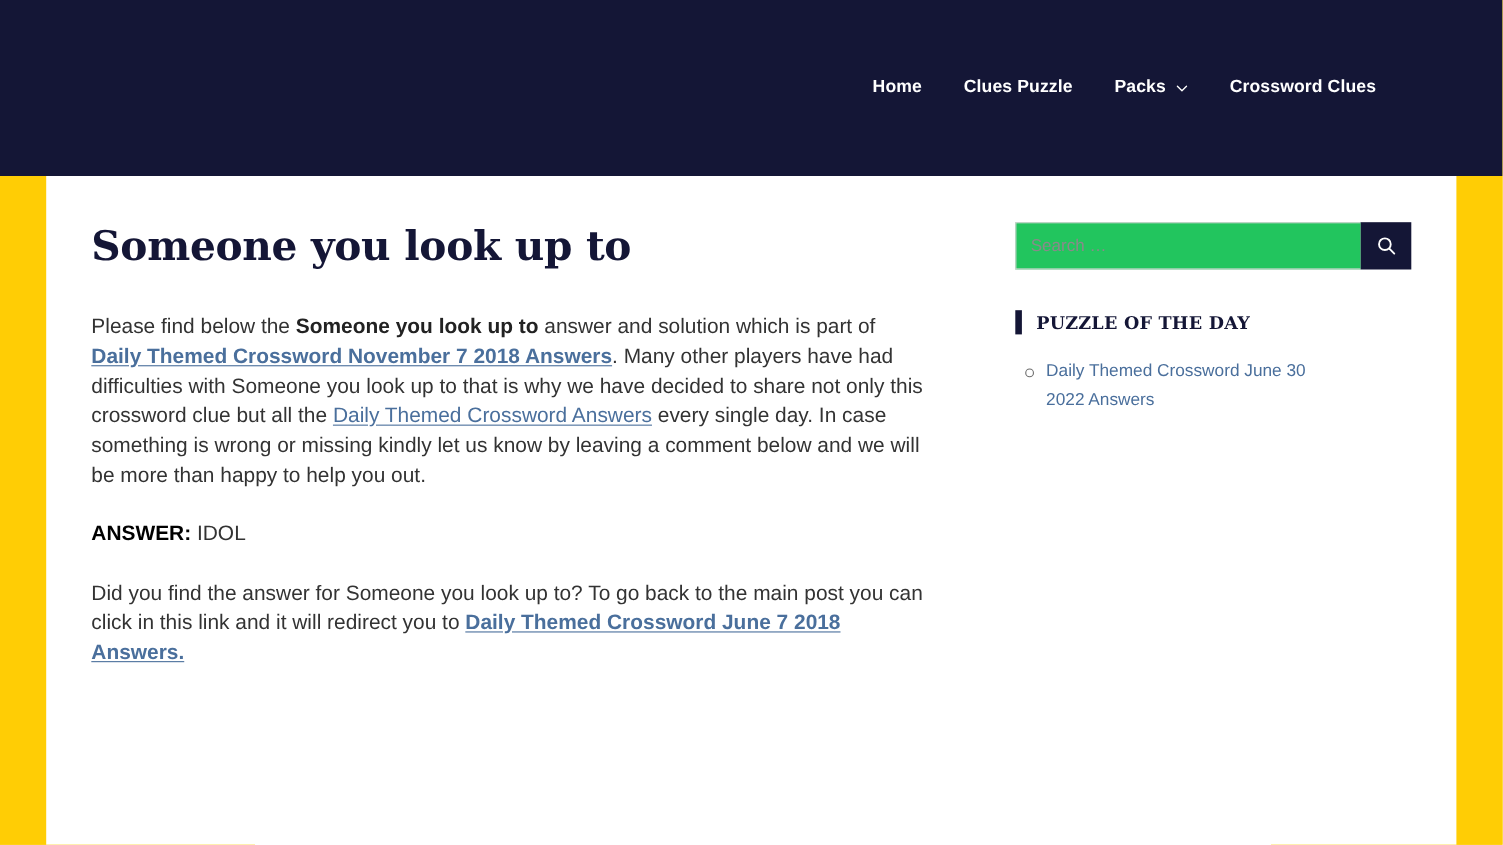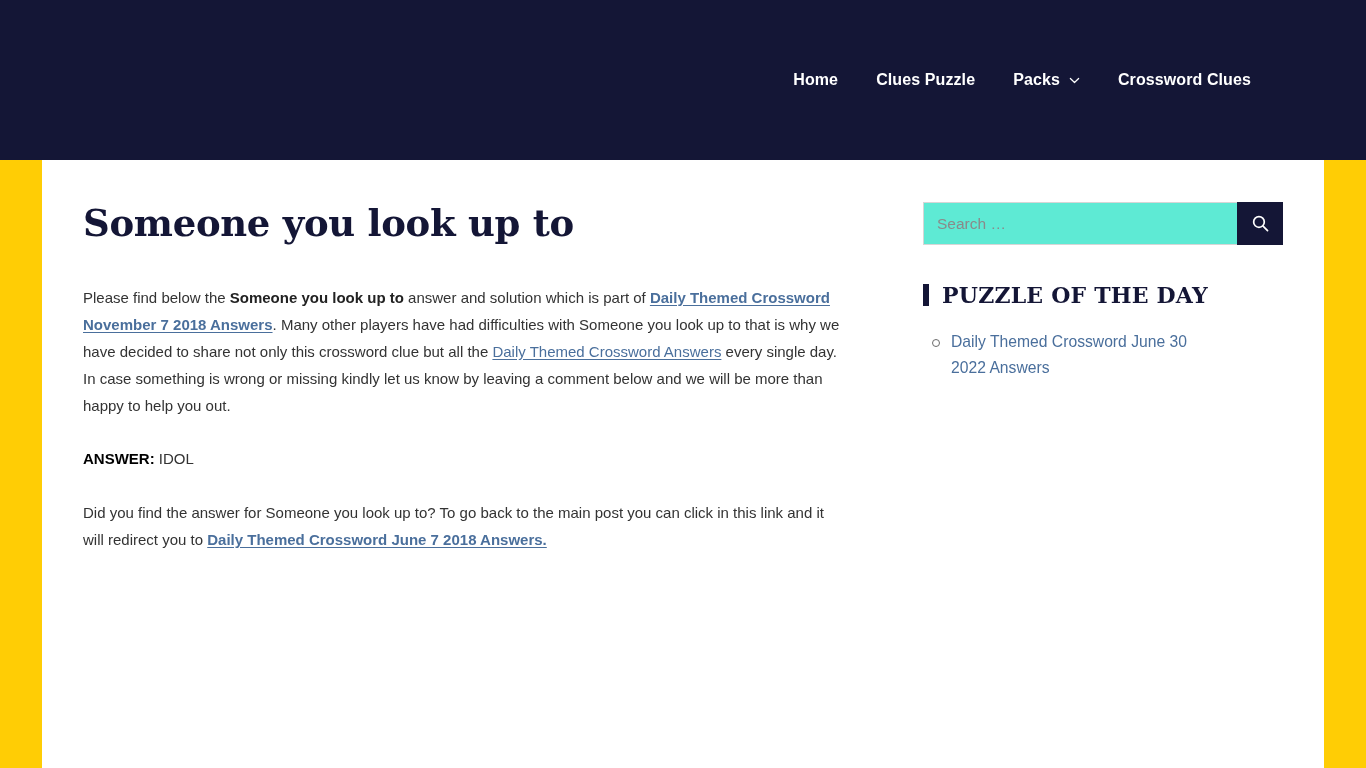--- a/index.html
+++ b/index.html
@@ -112,21 +112,21 @@
     font-family: "DejaVu Serif", "Liberation Serif", serif;
     font-size: 37px;
     line-height: 1.18;
     font-weight: 700;
     color: #141636;
     letter-spacing: -0.3px;
     margin-bottom: 38px;
   }
 
   .entry-content p {
-    font-size: 15px;
+    font-size: 19px;
     line-height: 27px;
     color: #333333;
     margin-bottom: 26px;
     max-width: 760px;
   }
 
   .entry-content p strong { font-weight: 700; color: #222; }
 
   a.inline-link {
     color: #4a6f9c;
@@ -163,21 +163,21 @@
     display: flex;
     width: 360px;
     height: 43px;
     margin-bottom: 37px;
   }
 
   .search-input {
     flex: 1;
     border: 1px solid #d6d6d6;
     border-right: none;
-    background: #5eead4;
+    background: #22c55e;
     padding: 0 13px;
     font-family: "Liberation Sans", sans-serif;
     font-size: 15.5px;
     color: #555;
     outline: none;
   }
   .search-input::placeholder { color: #8a8a8a; }
 
   .search-submit {
     width: 46px;
@@ -199,21 +199,21 @@
     margin-bottom: 21px;
   }
   .widget-bar {
     width: 6px;
     height: 22px;
     background: #141636;
     flex: none;
   }
   .widget-title-text {
     font-family: "DejaVu Serif", "Liberation Serif", serif;
-    font-size: 22px;
+    font-size: 16px;
     font-weight: 700;
     color: #141636;
     letter-spacing: 0.2px;
   }
 
   .widget-list { list-style: none; }
   .widget-list li {
     position: relative;
     padding-left: 28px;
     margin-bottom: 10px;

